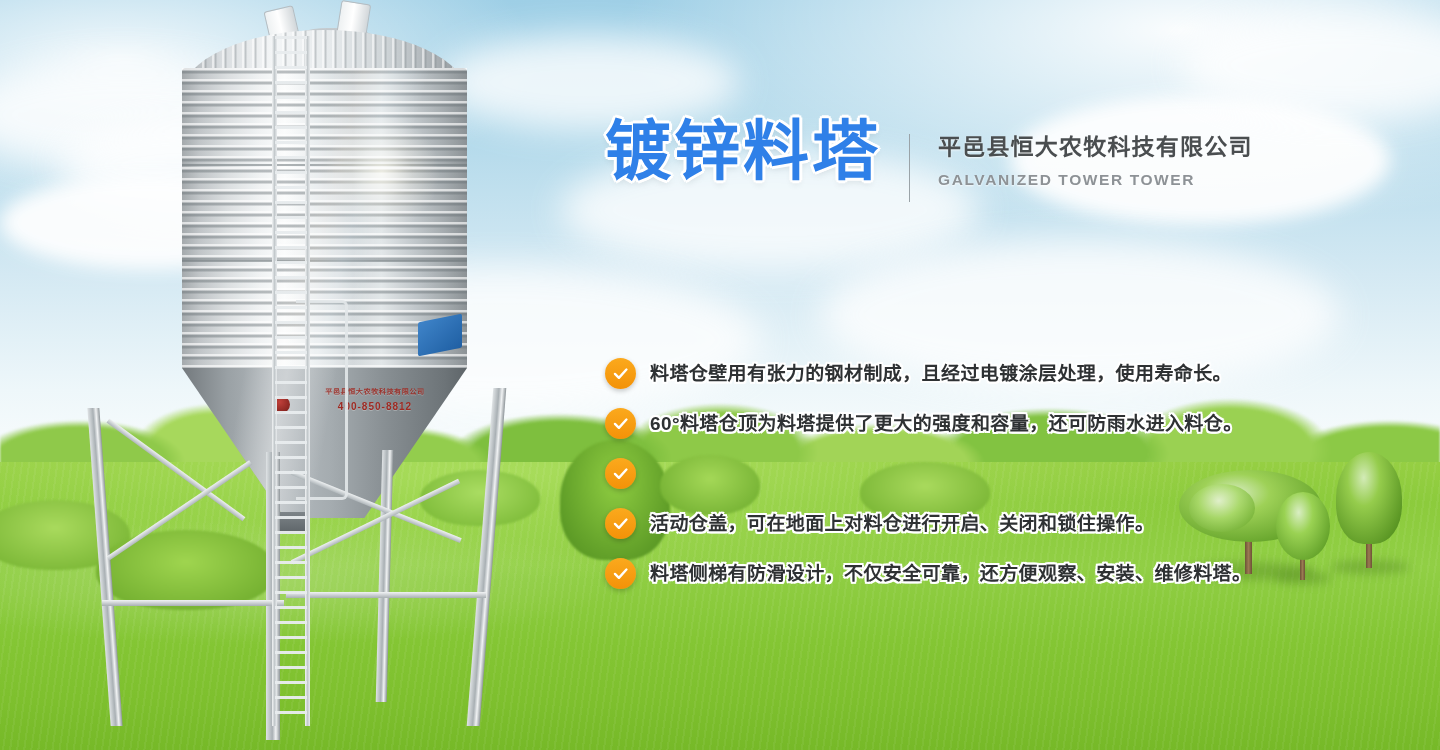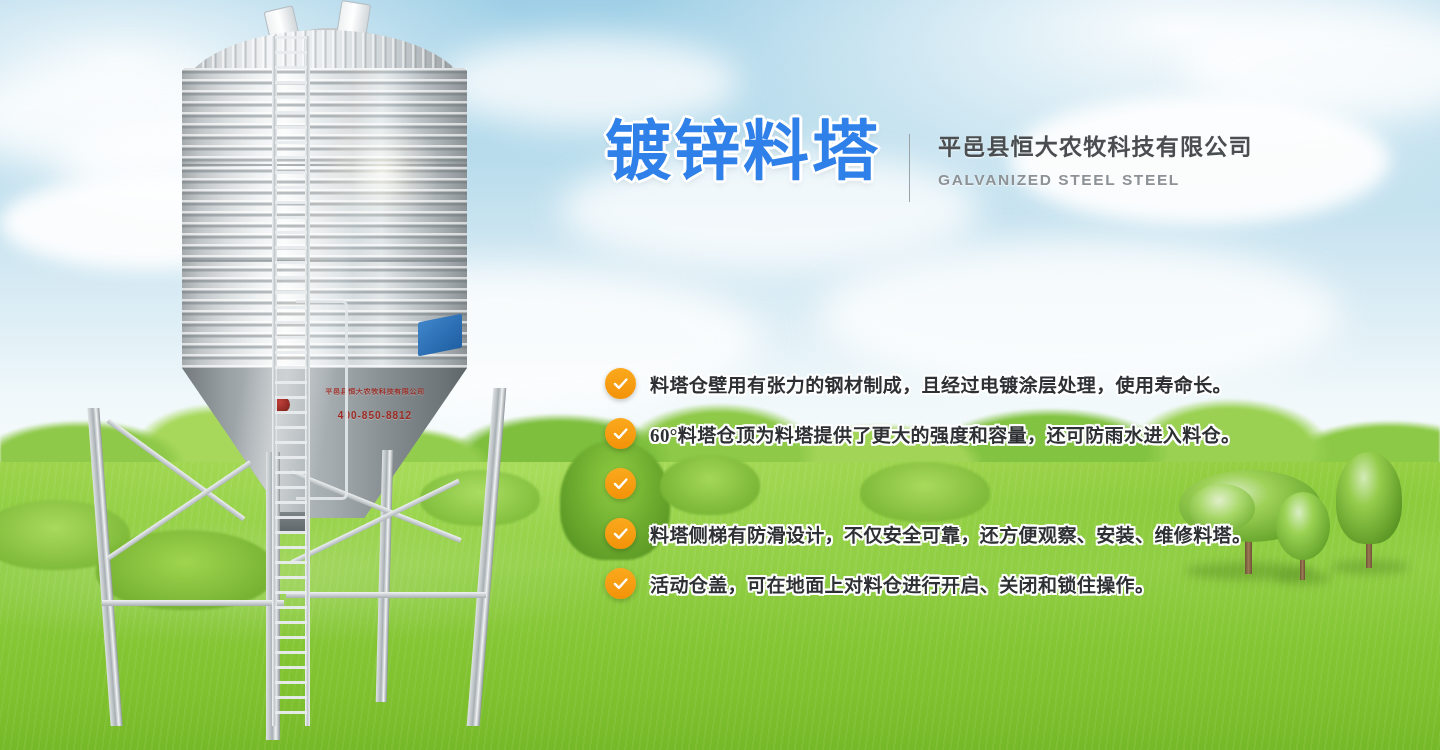--- a/index.html
+++ b/index.html
@@ -122,21 +122,21 @@
     position:absolute; inset:0;
     background:linear-gradient(100deg, rgba(255,255,255,0) 20%, rgba(255,255,255,.35) 34%, rgba(255,255,255,0) 50%);
     clip-path:polygon(0% 0%, 100% 0%, 64% 100%, 36% 100%);
   }
   .hopper-logo {
     position:absolute; left:118px; top:18px; width:150px; text-align:center;
     color:#9e2a22; font-size:8px; font-weight:bold; letter-spacing:.5px;
     text-shadow:0 1px 0 rgba(255,255,255,.25);
   }
   .hopper-logo .arc { font-size:7px; display:block; transform:scaleX(1.02); opacity:.9; }
-  .hopper-logo .tel { display:block; margin-top:14px; font-size:10px; letter-spacing:1px; }
+  .hopper-logo .tel { display:block; margin-top:5px; font-size:10px; letter-spacing:1px; }
   .hopper-outlet {
     position:absolute; left:183px; top:512px; width:26px; height:22px;
     background:linear-gradient(to bottom,#7d8488,#5c6367); border-radius:0 0 3px 3px;
   }
   .valve {
     position:absolute; left:177px; top:396px; width:17px; height:17px;
     background:radial-gradient(circle at 40% 35%, #c0403a, #8a2621 70%);
     border-radius:50%;
   }
   .blue-chute {
@@ -206,21 +206,21 @@
   }
 
   .pill {
     position:absolute; left:0; top:252px; height:60px; border-radius:30px;
     background:#2478e0; display:flex; align-items:center; padding:0 44px;
     box-shadow:0 3px 10px rgba(20,70,150,.22);
   }
   .pill-text { color:#fff; font-size:26px; font-weight:500; letter-spacing:1.5px; white-space:nowrap; }
 
   .features { position:absolute; left:0; top:358px; width:700px; }
-  .feature { display:flex; align-items:center; height:50px;font-family:Liberation Serif, serif; }
+  .feature { display:flex; height:50px; }
   .check {
     flex:0 0 auto; width:31px; height:31px; border-radius:50%;
     background:linear-gradient(to bottom,#fba91d,#f39208);
     display:flex; align-items:center; justify-content:center;
     box-shadow:0 2px 5px rgba(0,0,0,.22);
     margin-right:14px;
   }
   .check svg { display:block; }
   .feature-text {
     font-size:19px; font-weight:bold; color:#2e3133; letter-spacing:.4px; white-space:nowrap;
@@ -324,21 +324,21 @@
     </div>
   </div>
 
   <div class="content">
 
     <div class="headline-row">
       <div class="headline">镀锌料塔</div>
       <div class="hl-divider"></div>
       <div class="brand-block">
         <div class="brand-name">平邑县恒大农牧科技有限公司</div>
-        <div class="brand-sub">GALVANIZED STEEL STEEL</div>
+        <div class="brand-sub">GALVANIZED TOWER TOWER</div>
       </div>
     </div>
 
 
     <div class="features">
 
       <div class="feature">
         <span class="check">
           <svg width="19" height="19" viewBox="0 0 24 24">
               <path d="M5 12.5 L10 17.5 L19.5 7" fill="none" stroke="#ffffff" stroke-width="3" stroke-linecap="round" stroke-linejoin="round"></path>
@@ -363,27 +363,27 @@
             </svg>
         </span>
       </div>
 
       <div class="feature">
         <span class="check">
           <svg width="19" height="19" viewBox="0 0 24 24">
               <path d="M5 12.5 L10 17.5 L19.5 7" fill="none" stroke="#ffffff" stroke-width="3" stroke-linecap="round" stroke-linejoin="round"></path>
             </svg>
         </span>
+        <span class="feature-text">活动仓盖，可在地面上对料仓进行开启、关闭和锁住操作。</span>
+      </div>
+
+      <div class="feature">
+        <span class="check">
+          <svg width="19" height="19" viewBox="0 0 24 24">
+              <path d="M5 12.5 L10 17.5 L19.5 7" fill="none" stroke="#ffffff" stroke-width="3" stroke-linecap="round" stroke-linejoin="round"></path>
+            </svg>
+        </span>
         <span class="feature-text">料塔侧梯有防滑设计，不仅安全可靠，还方便观察、安装、维修料塔。</span>
       </div>
 
-      <div class="feature">
-        <span class="check">
-          <svg width="19" height="19" viewBox="0 0 24 24">
-              <path d="M5 12.5 L10 17.5 L19.5 7" fill="none" stroke="#ffffff" stroke-width="3" stroke-linecap="round" stroke-linejoin="round"></path>
-            </svg>
-        </span>
-        <span class="feature-text">活动仓盖，可在地面上对料仓进行开启、关闭和锁住操作。</span>
-      </div>
-
     </div>
   </div>
 </div>
 
 </body></html>

